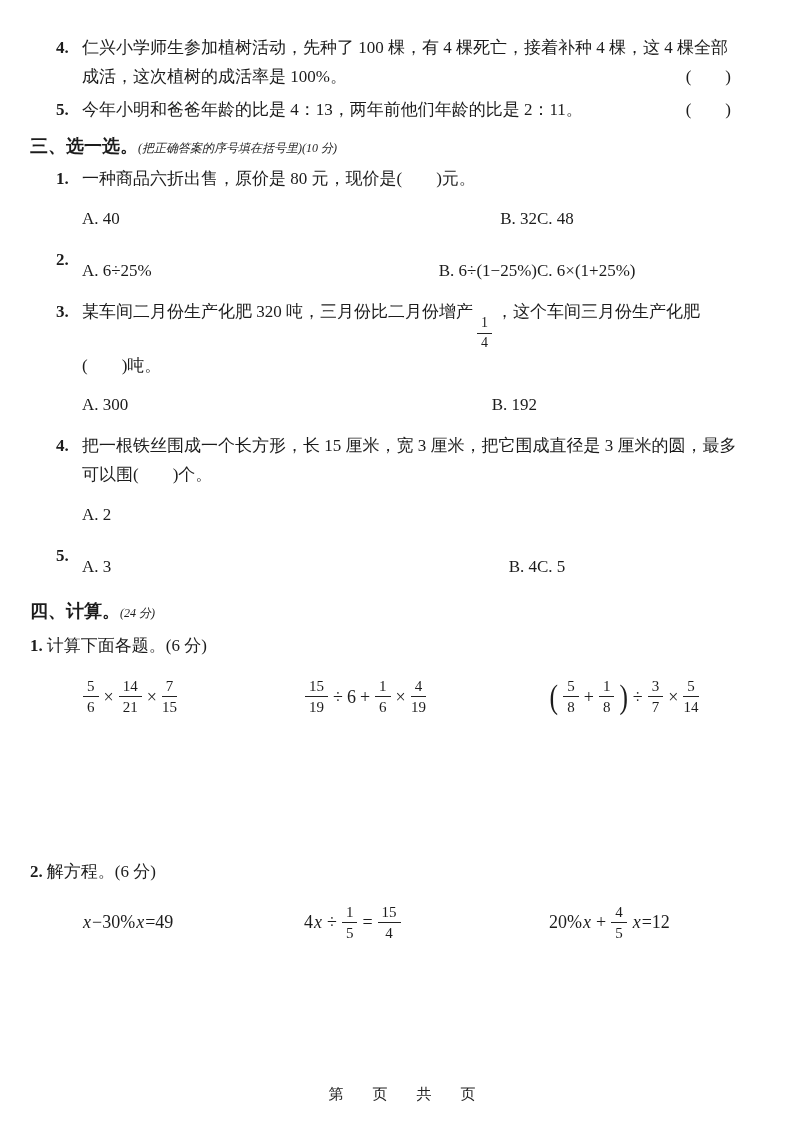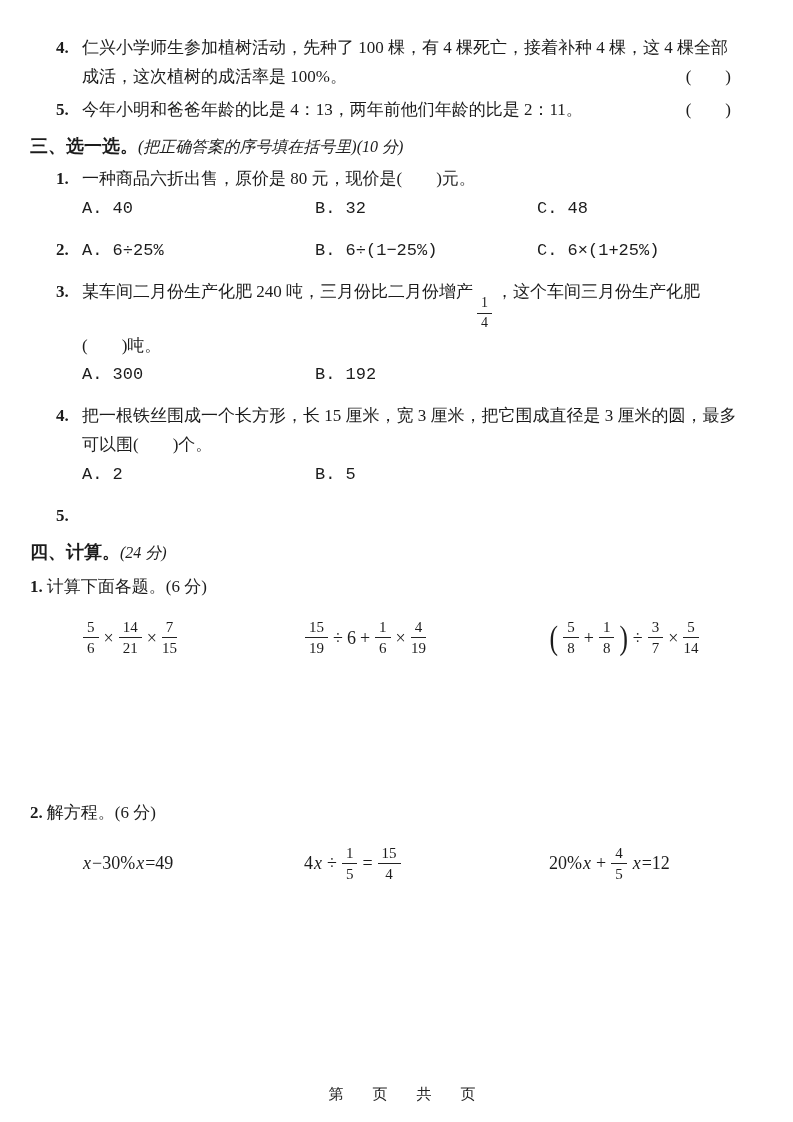--- a/index.html
+++ b/index.html
@@ -19,27 +19,27 @@
 
   
   .q { display: flex; margin-left: 26px; margin-top: 4px; }
   .qnum { flex: none; width: 26px; font-weight: bold; }
   .qbody { flex: 1; position: relative; }
   .judge .bracket { position: absolute; right: 12px; bottom: 0; white-space: nowrap; }
 
   
   .sec-heading { margin-top: 6px; font-size: 18px; }
   .sec-bold { font-weight: bold; margin-top: 34px; }
-  .sec-note { font-style: italic; font-size: 16px; text-align: center; }
-
-  
-  .opts { display: flex; margin: 1px 0 8px; font-family: Liberation Mono, monospace; }
+  .sec-note { font-style: italic; font-size: 12px; text-align: center; }
+
+  
+  .opts { display: flex; margin: 11px 0 8px; }
   .opt { white-space: nowrap; }
   .o1 { width: 233px; }
-  .o2 { width: 222px; }
+  .o2 { width: 222px; text-align: right; }
   .o3 { flex: 1; }
 
   
   .sub-label { margin-top: 6px; }
   .sub-label .n { font-weight: bold; margin-right: 4px; }
 
   
   .math-row { display: flex; padding-left: 50px; margin-top: 16px; font-size: 18px; }
   .math-row.calc { margin-bottom: 142px; }
   .expr { display: flex; align-items: center; flex-wrap: nowrap; }
@@ -112,45 +112,49 @@
           <span class="opt o1">A. 6÷25%</span>
           <span class="opt o2">B. 6÷(1−25%)</span>
           <span class="opt o3">C. 6×(1+25%)</span>
         </div>
       </div>
     </div>
 
     <div class="q">
       <span class="qnum">3.</span>
       <div class="qbody">
-        <span class="seg"><span>某车间二月份生产化肥 240 吨，三月份比二月份增产</span><span class="frac">
+        <span class="seg"><span>某车间二月份生产化肥 320 吨，三月份比二月份增产</span><span class="frac">
               <span class="fnum">1</span>
               <span class="fden">4</span>
             </span><span>，这个车间三月份生产化肥</span><br><span>(　　)吨。</span></span>
         <div class="opts">
           <span class="opt o1">A. 300</span>
           <span class="opt o2">B. 192</span>
         </div>
       </div>
     </div>
 
     <div class="q">
       <span class="qnum">4.</span>
       <div class="qbody">
         <span class="seg"><span>把一根铁丝围成一个长方形，长 15 厘米，宽 3 厘米，把它围成直径是 3 厘米的圆，最多可以围(　　)个。</span></span>
         <div class="opts">
           <span class="opt o1">A. 2</span>
-          <span class="opt o2">B. 5</span>
         </div>
       </div>
     </div>
 
     <div class="q">
       <span class="qnum">5.</span>
       <div class="qbody">
+        <div class="opts">
+          <span class="opt o1">A. 3</span>
+          <span class="opt o2">B. 4</span>
+          <span class="opt o3">C. 5</span>
+        </div>
       </div>
     </div>
 
     <div class="sec-heading">
       <span class="sec-bold">四、计算。</span><span class="sec-note">(24 分)</span>
     </div>
 
     <div class="sub-label">
       <span class="n">1.</span><span>计算下面各题。(6 分)</span>
     </div>

